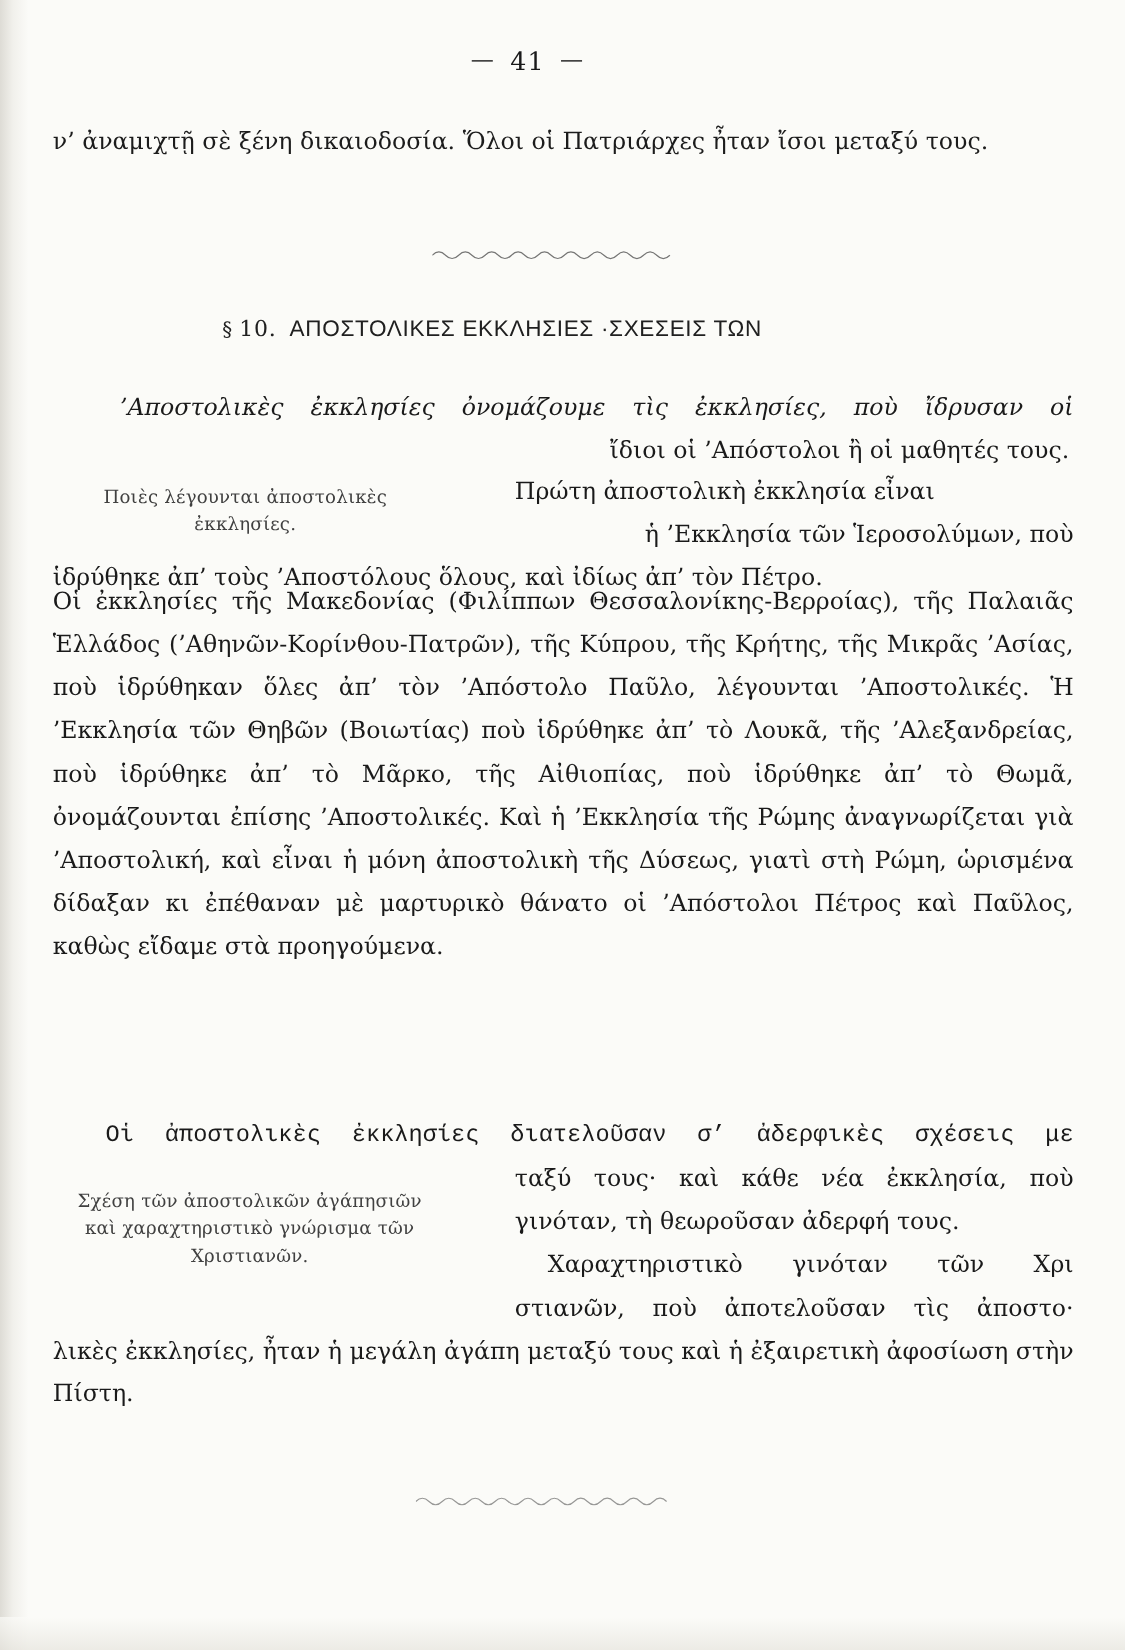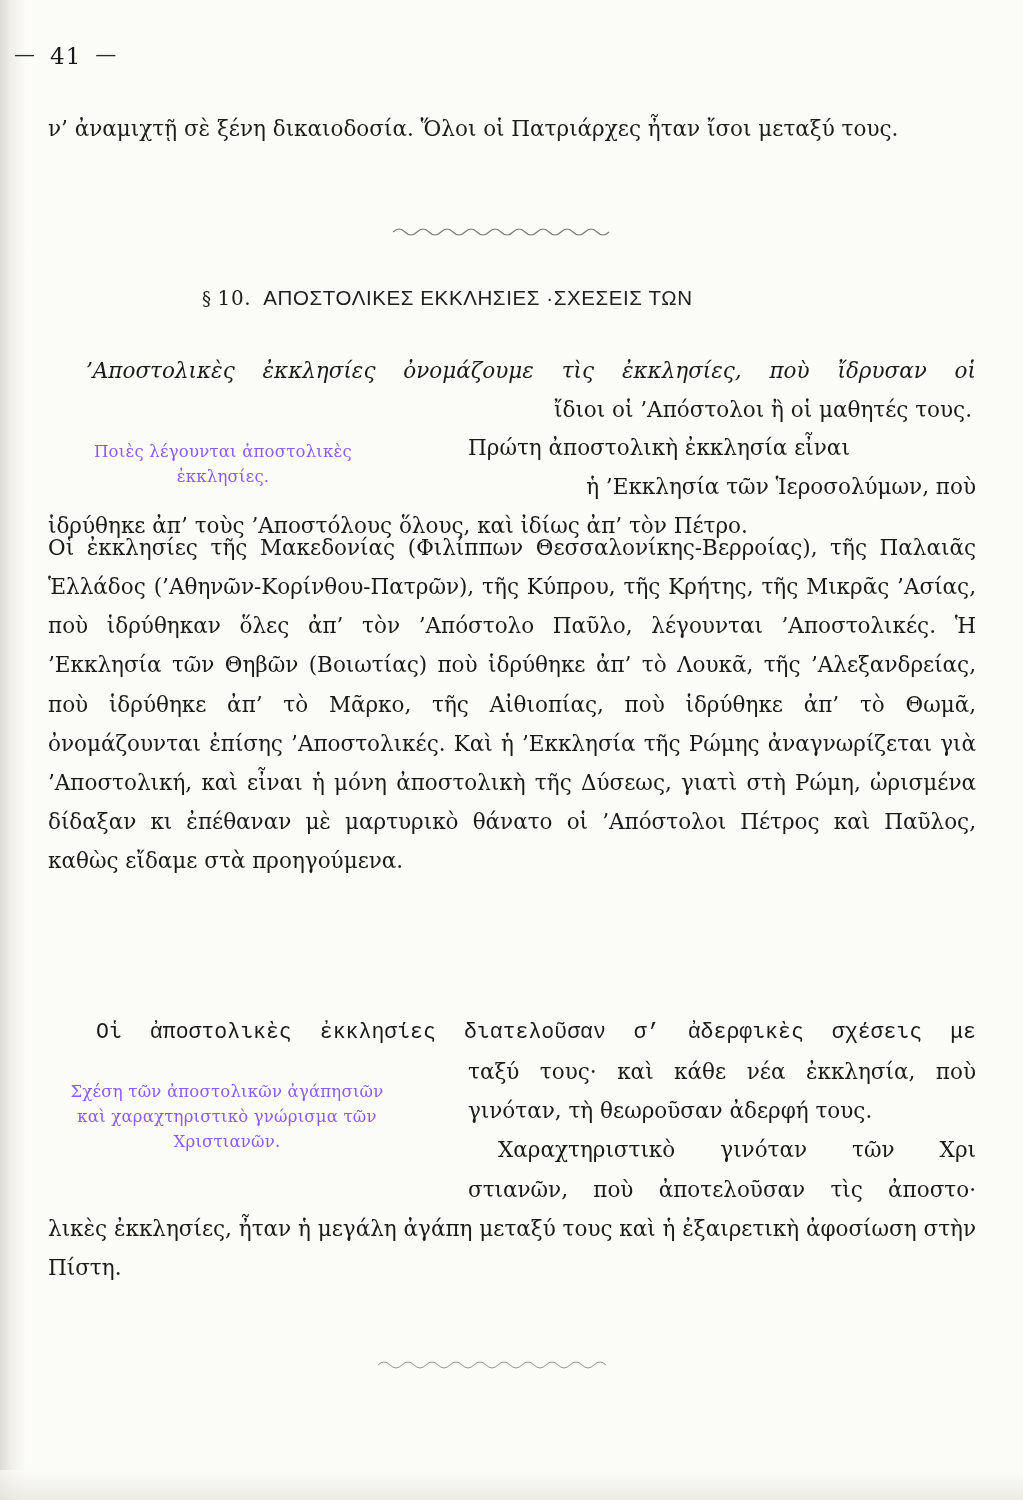--- a/index.html
+++ b/index.html
@@ -43,20 +43,21 @@
     left: 0; top: 0;
     width: 1023px;
   }
 
   
   .page-number-row {
     position: absolute;
     top: 42px;
     left: 0;
     width: 959px;
+    text-align: center;
     font-size: 23px;
     letter-spacing: 1px;
   }
   .page-number-row .dash {
     display: inline-block;
     color: #2a2a2a;
     margin: 0 14px;
     font-size: 21px;
     vertical-align: 3px;
   }
@@ -124,21 +125,21 @@
     top: 352px;
     width: 928px;
     font-size: 21.5px;
     line-height: 1.8;
     text-align: justify;
   }
   .lead-line-1 {
     display: block;
     text-align: justify;
     text-align-last: justify;
-    margin-left: 38px;
+    margin-left: 61px;
   }
   .lead-line-2 {
     display: block;
     text-align: right;
     margin-right: 4px;
   }
   .indent-right {
     display: block;
     margin-left: 420px;
     text-align: justify;
@@ -148,21 +149,21 @@
     display: block;
     margin-left: 420px;
     text-align: justify;
     text-align-last: right;
   }
 
   .marginnote {
     position: absolute;
     font-size: 16.5px;
     line-height: 1.5;
-    color: #8b5cf6;
+    color: #404040;
     text-align: center;
     letter-spacing: .2px;
   }
   #marginnote-1 {
     left: 58px;
     top: 440px;
     width: 330px;
   }
   #marginnote-2 {
     left: 62px;

